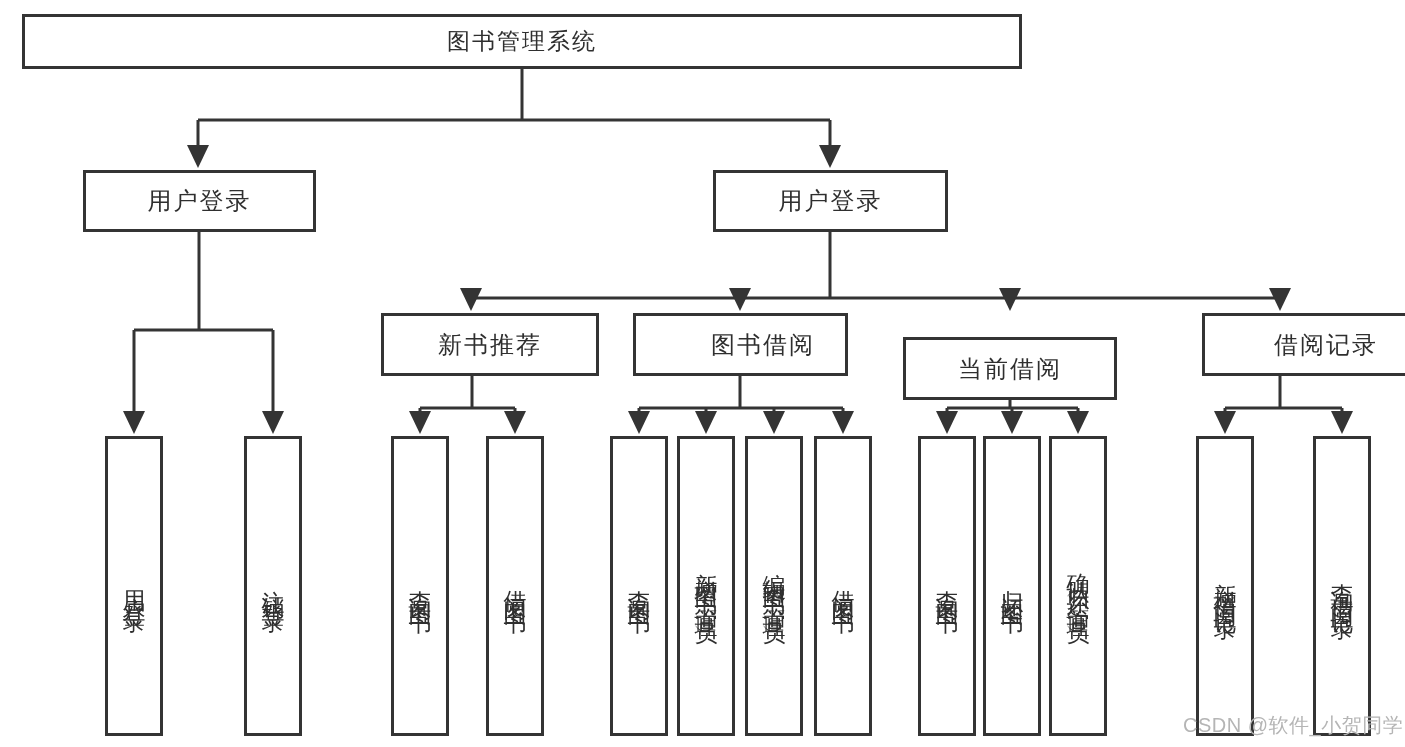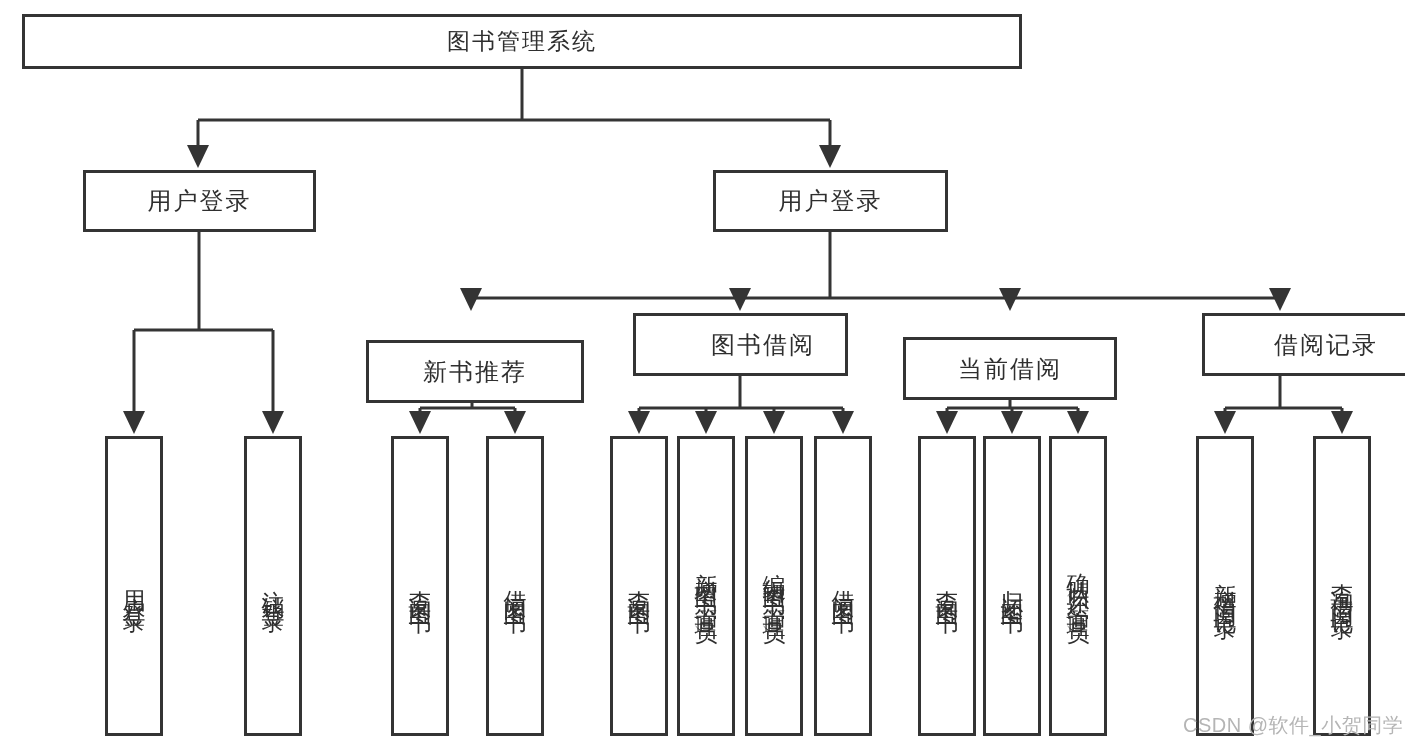--- a/index.html
+++ b/index.html
@@ -104,21 +104,21 @@
       <polygon points="1214,411 1236,411 1225,434"></polygon>
       <polygon points="1331,411 1353,411 1342,434"></polygon>
     </g>
   </svg>
 
   <div class="node root" style="left:22px; top:14px; width:1000px; height:55px;">图书管理系统</div>
 
   <div class="node h" style="left:83px; top:170px; width:233px; height:62px;">用户登录</div>
   <div class="node h" style="left:713px; top:170px; width:235px; height:62px;">用户登录</div>
 
-  <div class="node h" style="left:366px; top:313px; width:218px; height:63px;margin-top:27px;">新书推荐</div>
+  <div class="node h" style="left:381px; top:313px; width:218px; height:63px;">新书推荐</div>
   <div class="node h" style="left:633px; top:313px; width:215px; height:63px;padding-left:45px;">图书借阅</div>
   <div class="node h" style="left:903px; top:313px; width:214px; height:63px;margin-top:24px;">当前借阅</div>
   <div class="node h" style="left:1202px; top:313px; width:248px; height:63px;">借阅记录</div>
 
   <div class="node v" style="left:105px; top:436px; width:58px; height:300px;">用户登录</div>
   <div class="node v" style="left:244px; top:436px; width:58px; height:300px;">注销登录</div>
 
   <div class="node v" style="left:391px; top:436px; width:58px; height:300px;">查询图书</div>
   <div class="node v" style="left:486px; top:436px; width:58px; height:300px;">借阅图书</div>
 

